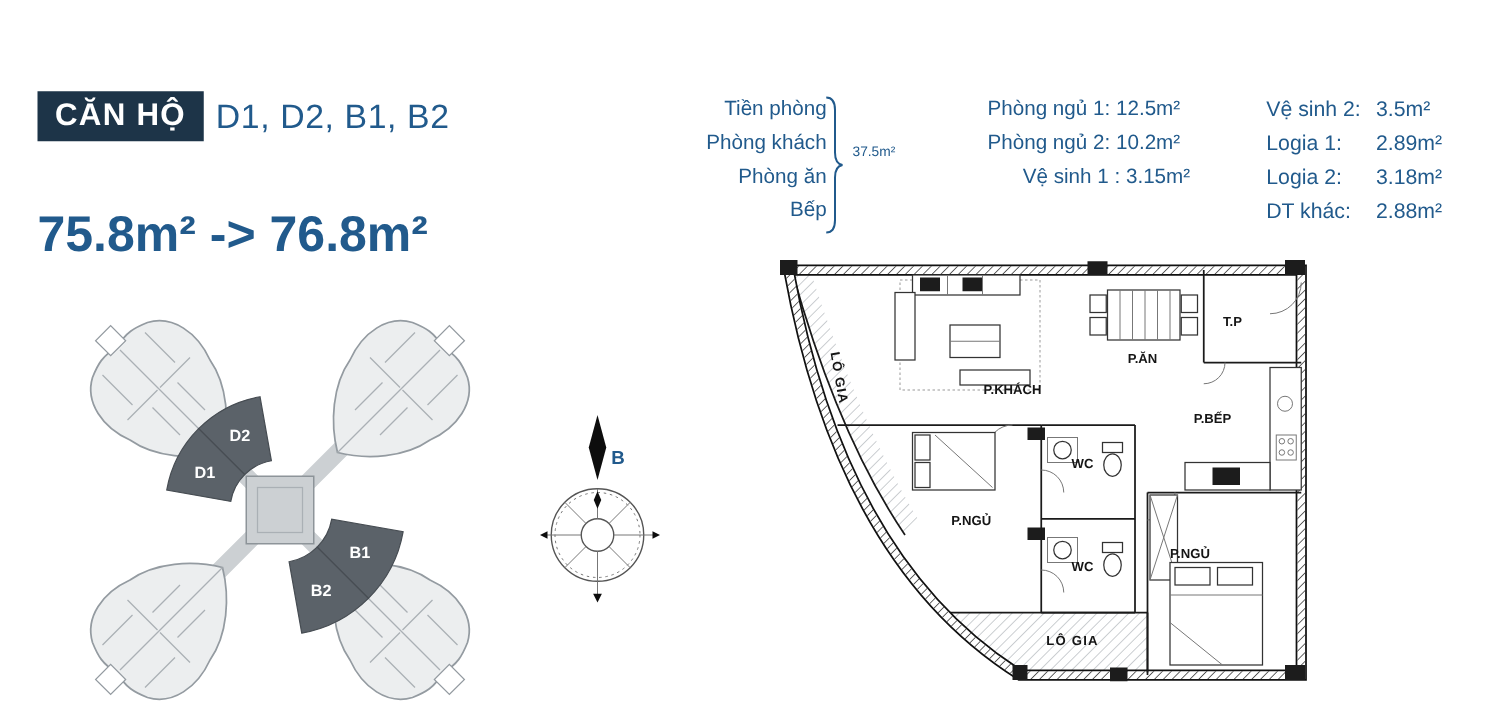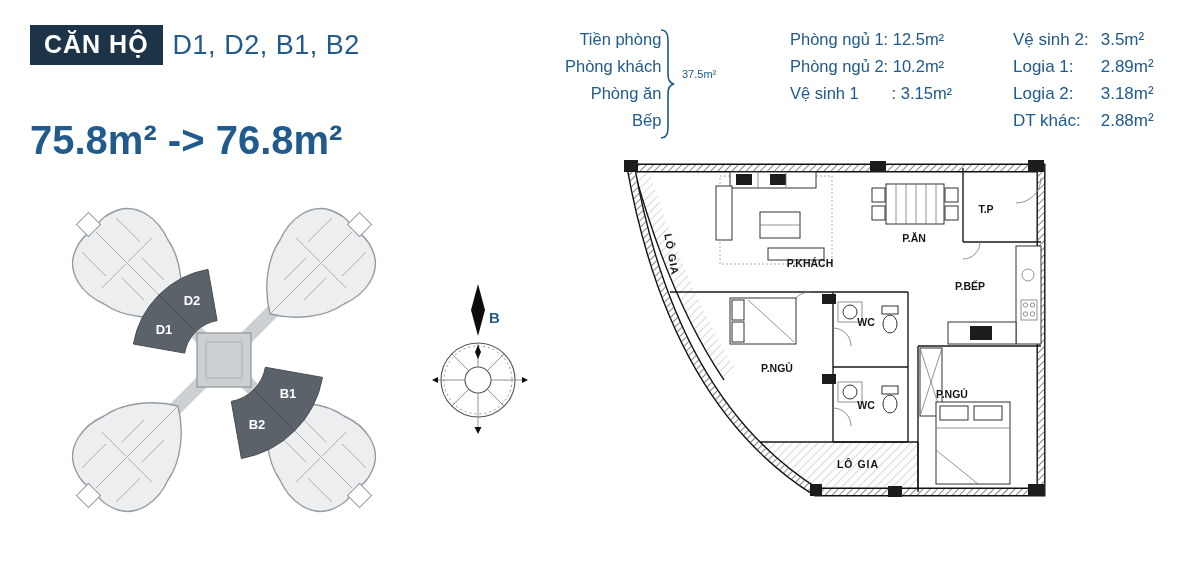--- a/index.html
+++ b/index.html
@@ -2,39 +2,39 @@
 <html style="--accent: #215a8c; --title_bg: #1d3448; --wedge: #5b6269;"><head>
 <meta charset="utf-8">
 <style>
   html,body{margin:0;padding:0;}
   body{
     width:1191px;height:567px;background:#ffffff;
     font-family:"Liberation Sans","DejaVu Sans",sans-serif;
     color:var(--accent,#215a8c);
     position:relative;overflow:hidden;
   }
-  .page{position:absolute;inset:0;}
+  .page{position:absolute;inset:0;margin-top:48px;}
   .abs{position:absolute;}
   svg{font-family:inherit;}
 
   
   .title-row{left:30px;top:25px;display:flex;align-items:center;gap:10px;}
   .title-box{background:var(--title_bg,#1d3448);color:#fff;font-weight:bold;font-size:25px;padding:5px 14px 6px;letter-spacing:1px;}
   .title-units{font-size:27px;font-weight:normal;color:var(--accent,#215a8c);letter-spacing:.5px;}
   .area-label{left:30px;top:88px;font-size:21px;font-weight:bold;}
   .area-range{left:30px;top:118px;font-size:40px;font-weight:bold;}
 
   
   .col1{left:565px;top:26px;font-size:16.5px;text-align:right;}
   .col1 .room-line{height:27px;line-height:27px;}
   .group-total{left:682px;top:68px;font-size:11px;font-weight:normal;}
   .col2{left:790px;top:26px;font-size:16.5px;}
   .col3{left:1013px;top:26px;font-size:17px;}
   .area-row{height:27px;line-height:27px;white-space:nowrap;}
-  .col2 .lab{display:inline-block;min-width:97px;}
+  .col2 .lab{display:inline-block;min-width:97px;text-align:right;}
   .col3 .lab{display:inline-block;min-width:83px;}
   .val{font-weight:normal;}
 
   
   .petal{fill:#eceeef;stroke:#949ba1;stroke-width:1.4;}
   .detail{stroke:#aab0b5;stroke-width:1;fill:none;}
   .corridor{stroke:#ccd0d3;stroke-width:14;fill:none;}
   .core{fill:#ccd0d3;stroke:#8d9499;stroke-width:1.2;}
   .wedge{fill:var(--wedge,#5b6269);stroke:#474d53;stroke-width:1;}
   .wedge-label{fill:#ffffff;font-weight:bold;font-size:13px;text-anchor:middle;}

